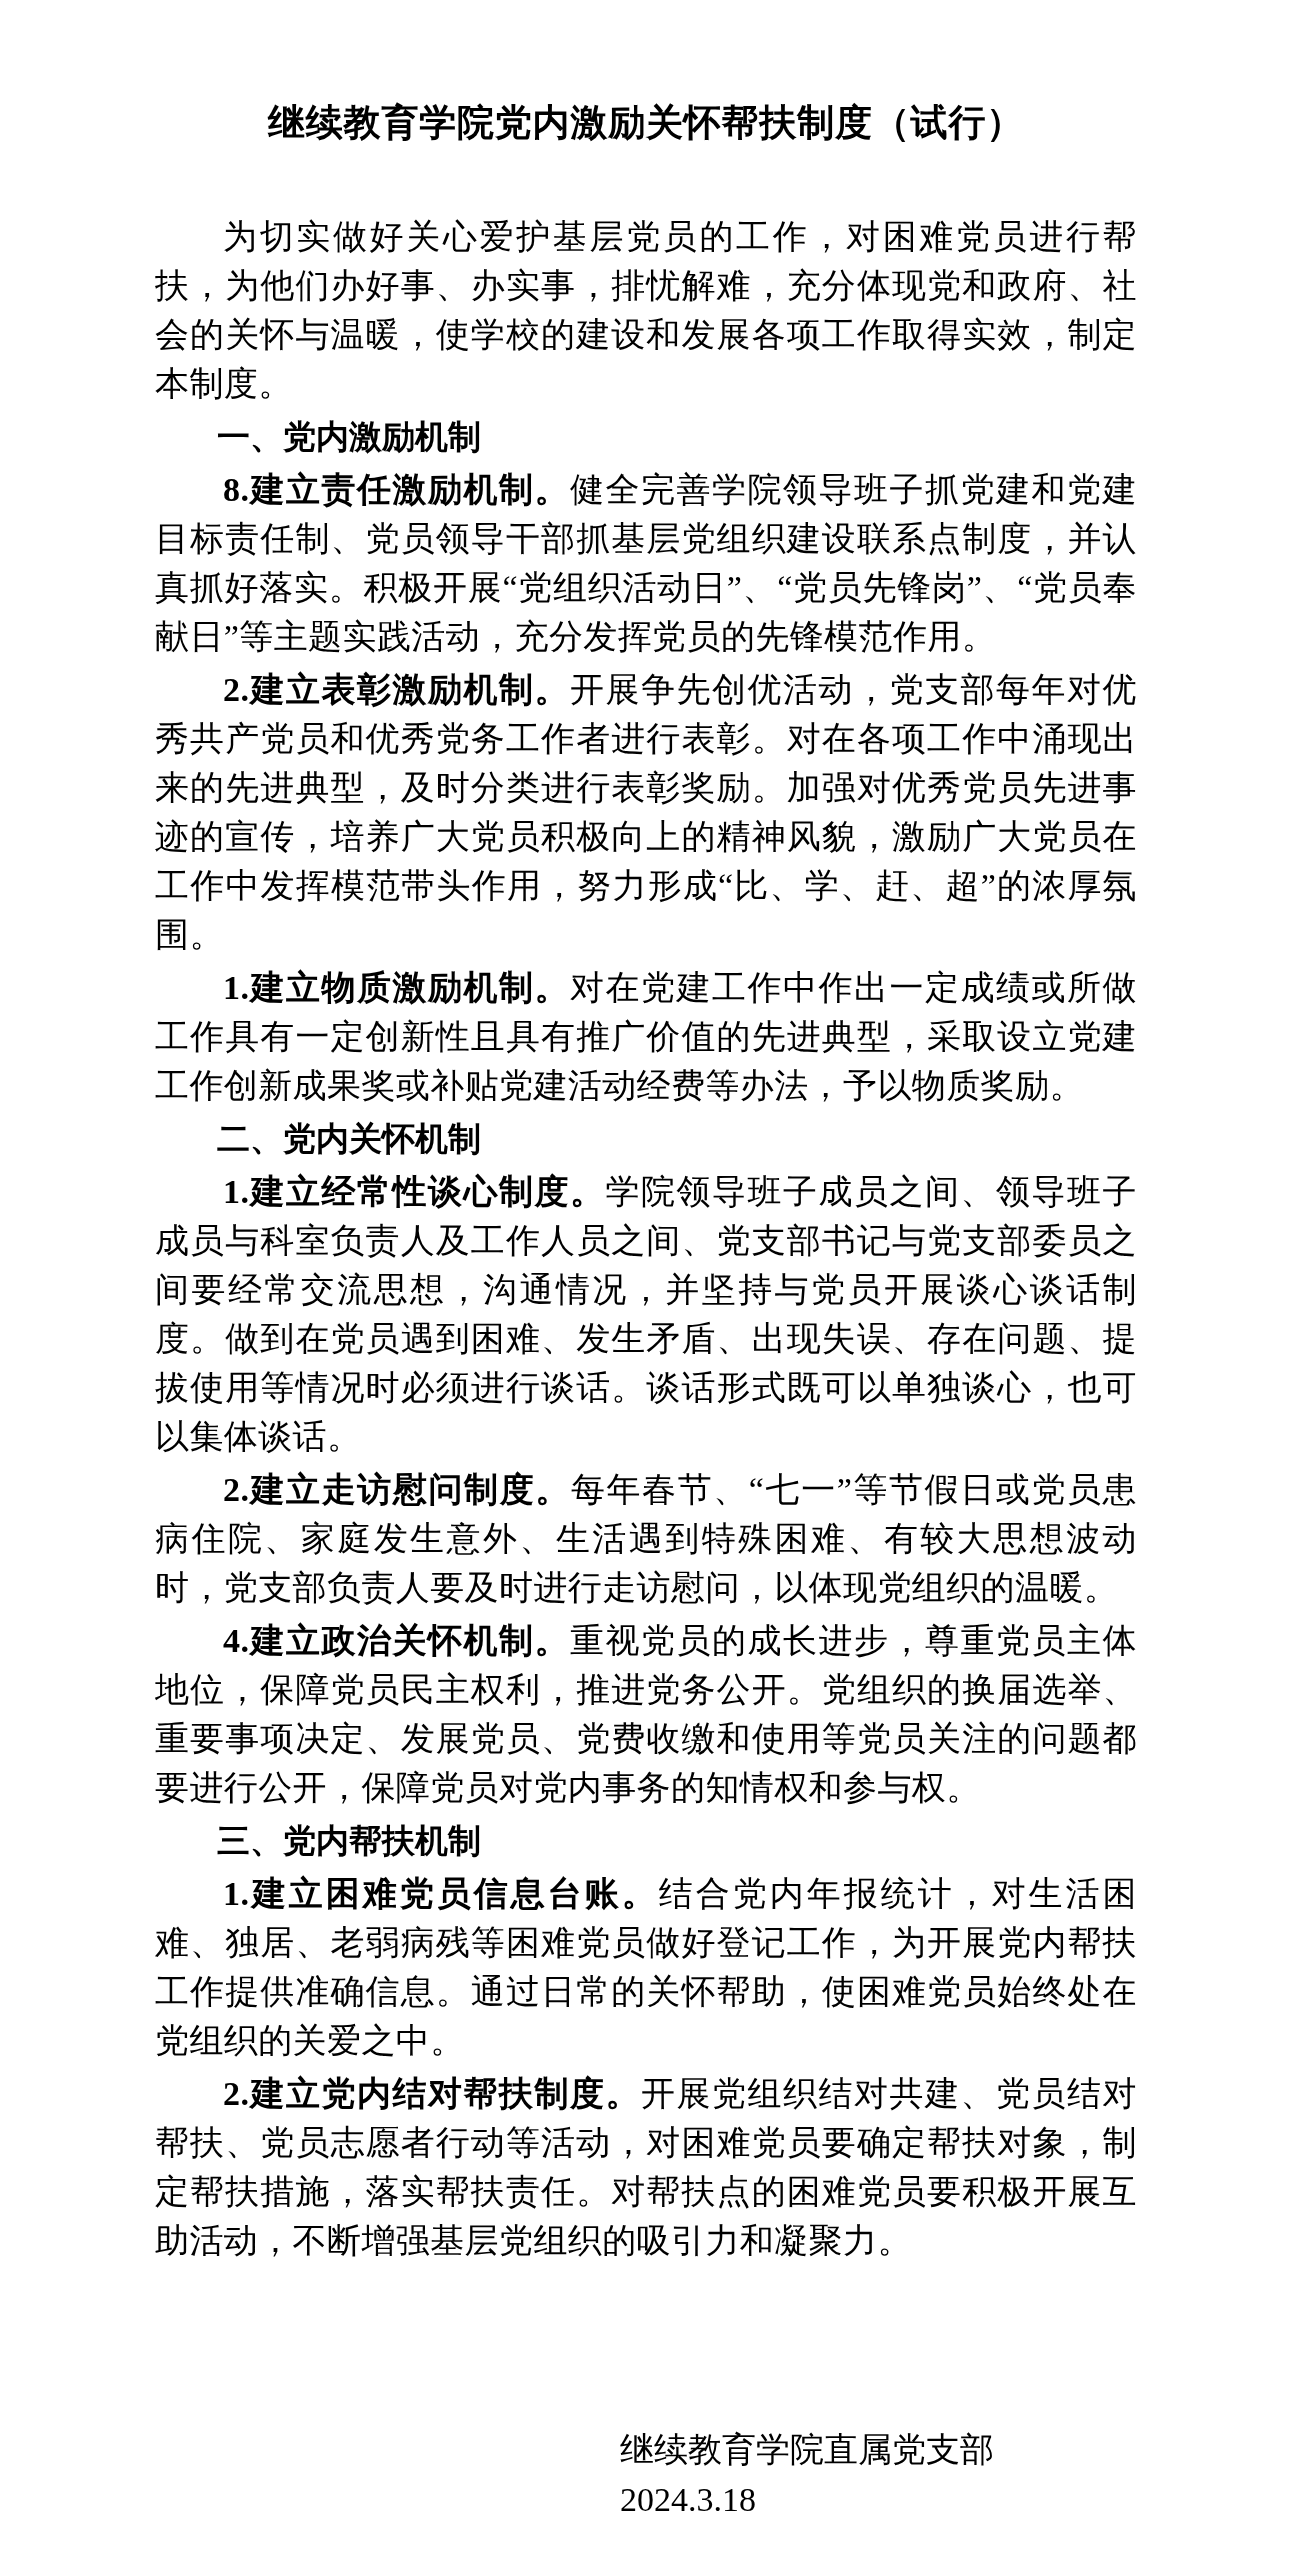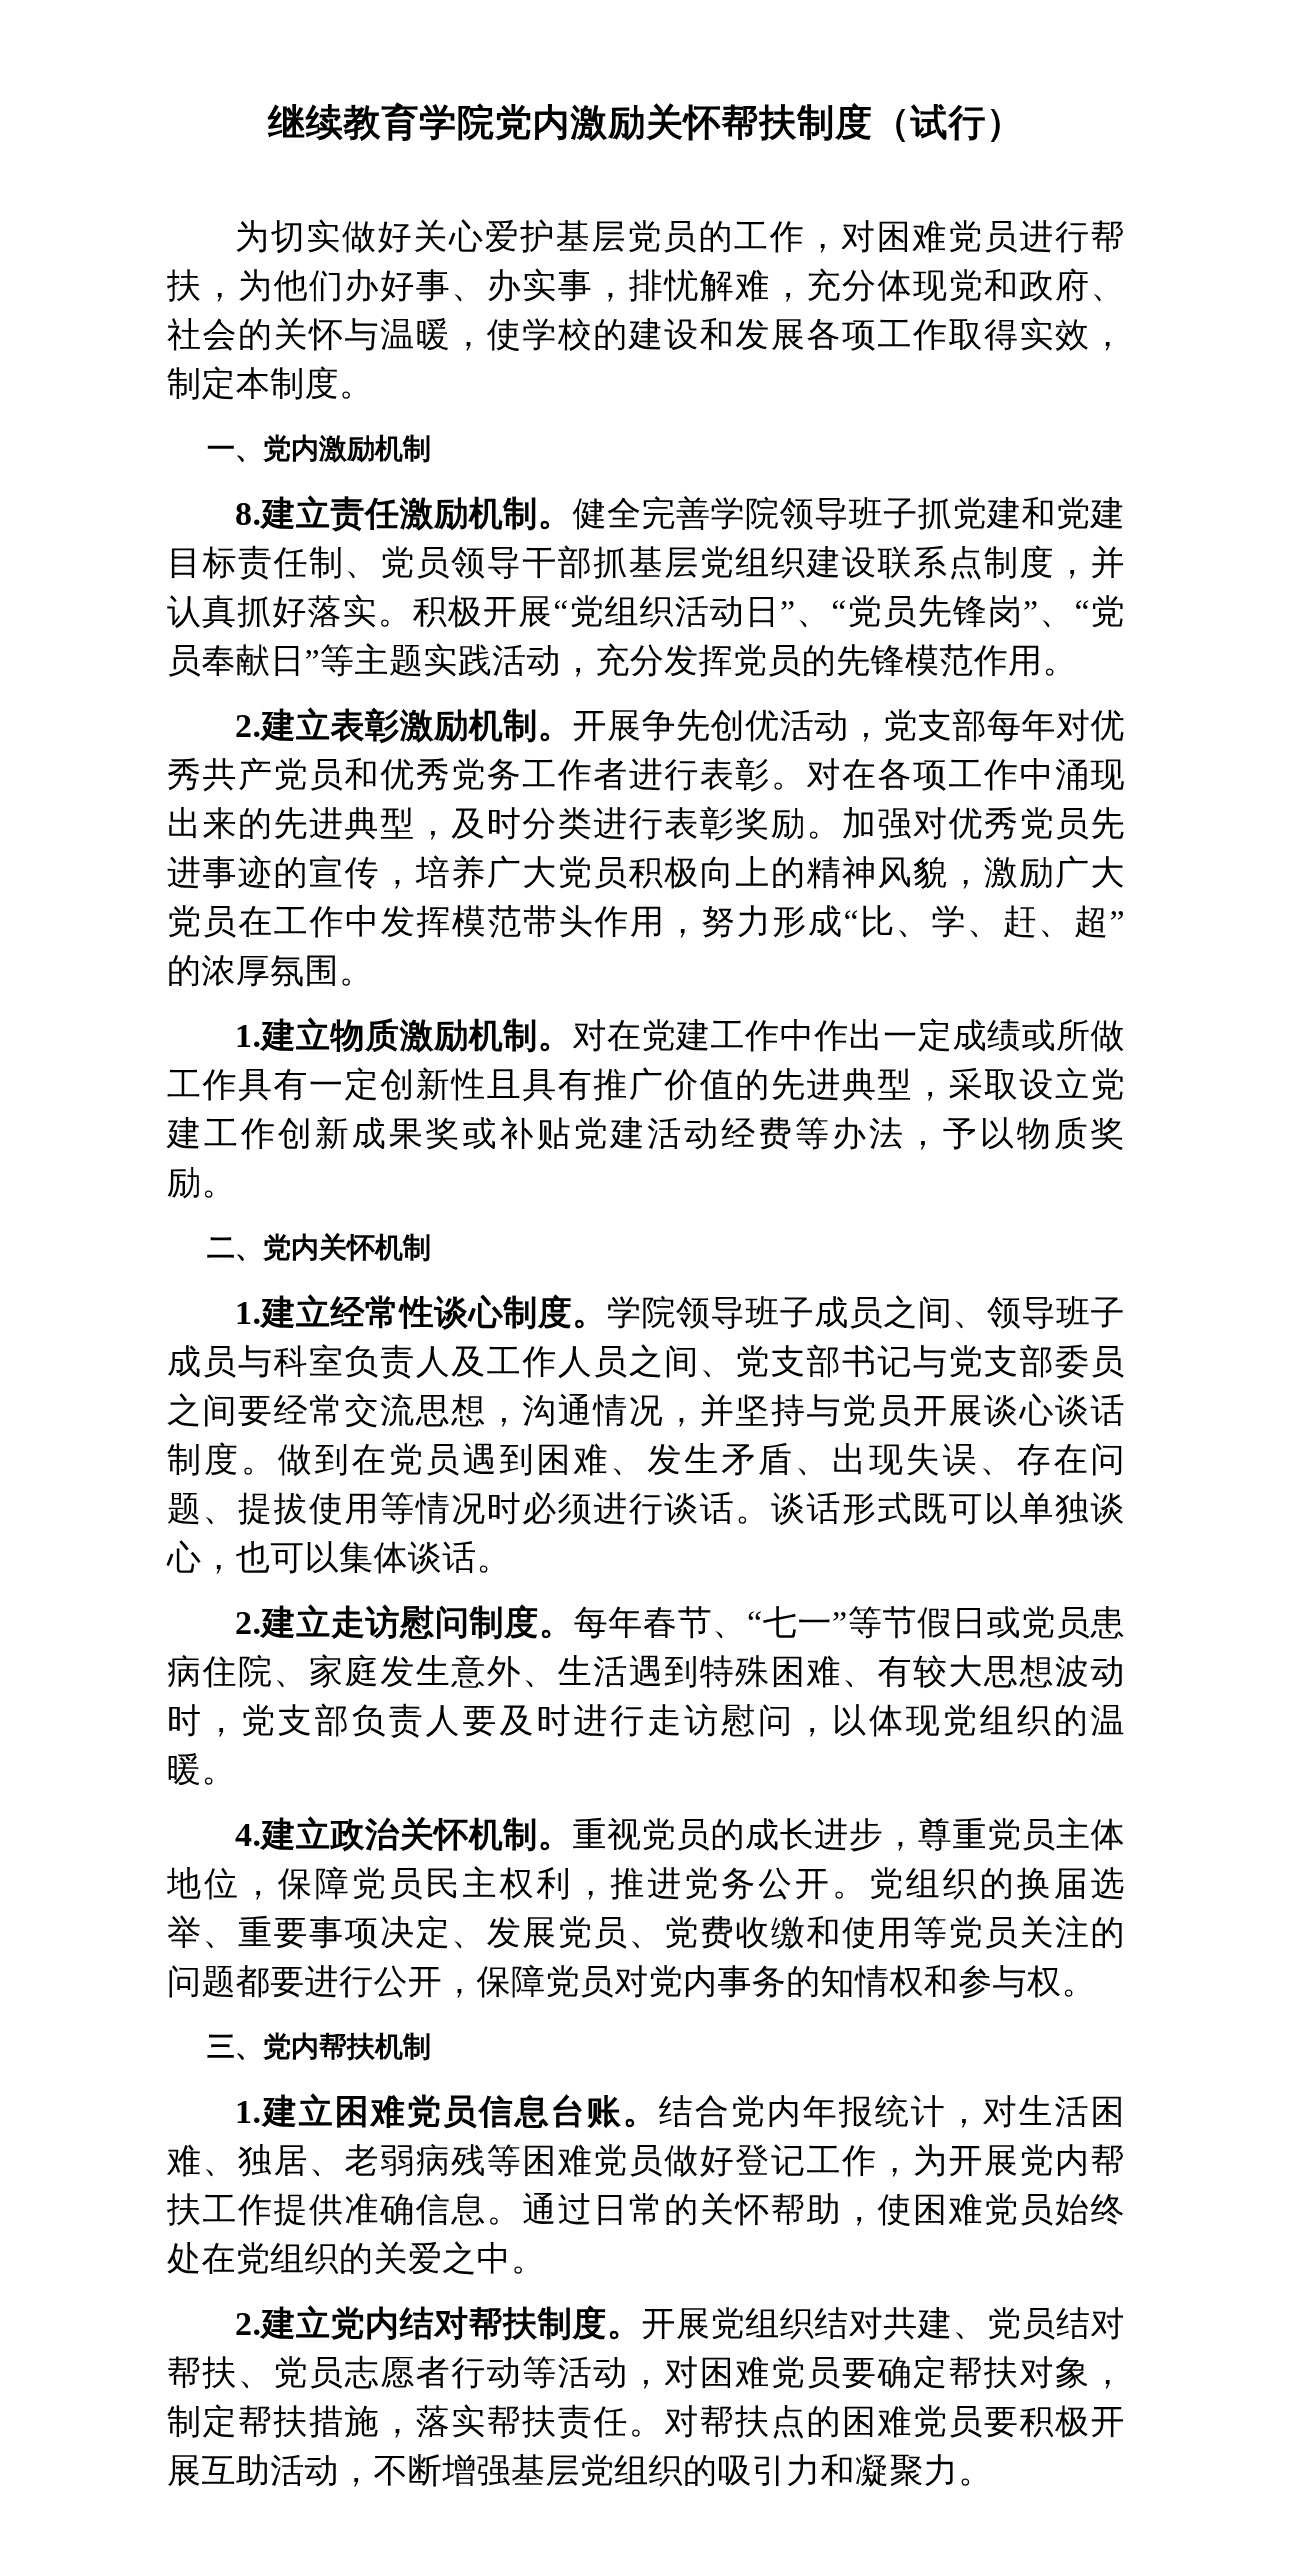--- a/index.html
+++ b/index.html
@@ -23,33 +23,33 @@
   .doc-title {
     margin: 0 0 62px 0;
     font-family: "Liberation Sans", "DejaVu Sans", sans-serif;
     font-size: 37px;
     font-weight: bold;
     line-height: 54px;
     text-align: center;
     letter-spacing: 0.8px;
   }
   .para {
-    margin: 16px;
+    margin: 4px;
     line-height: 49px;
     text-indent: 2em;
     text-align: justify;
     letter-spacing: 0.4px;
   }
   .section-heading {
     margin: 0;
     line-height: 49px;
     text-indent: 2em;
     font-family: "Liberation Sans", "DejaVu Sans", sans-serif;
     font-weight: bold;
-    font-size: 28px;
+    font-size: 33px;
   }
   .item-lead {
     font-weight: bold;
   }
   .signature-block {
     margin: 160px 147px 0 auto;
     width: -moz-fit-content;
     width: fit-content;
   }
   .sig-line {

